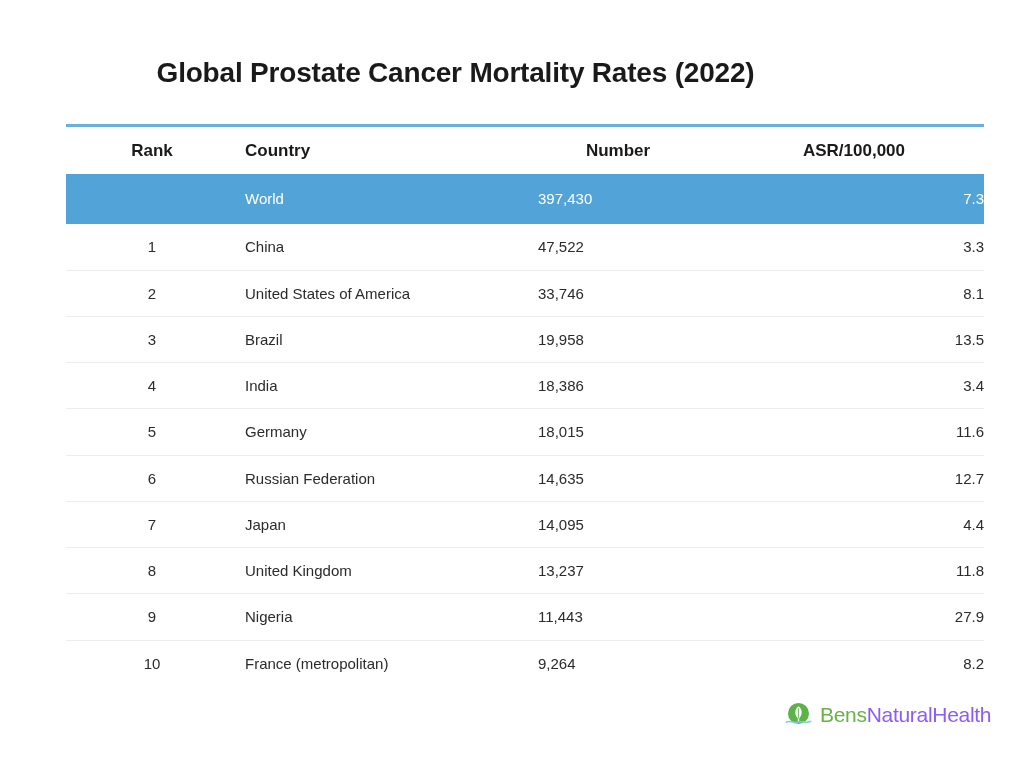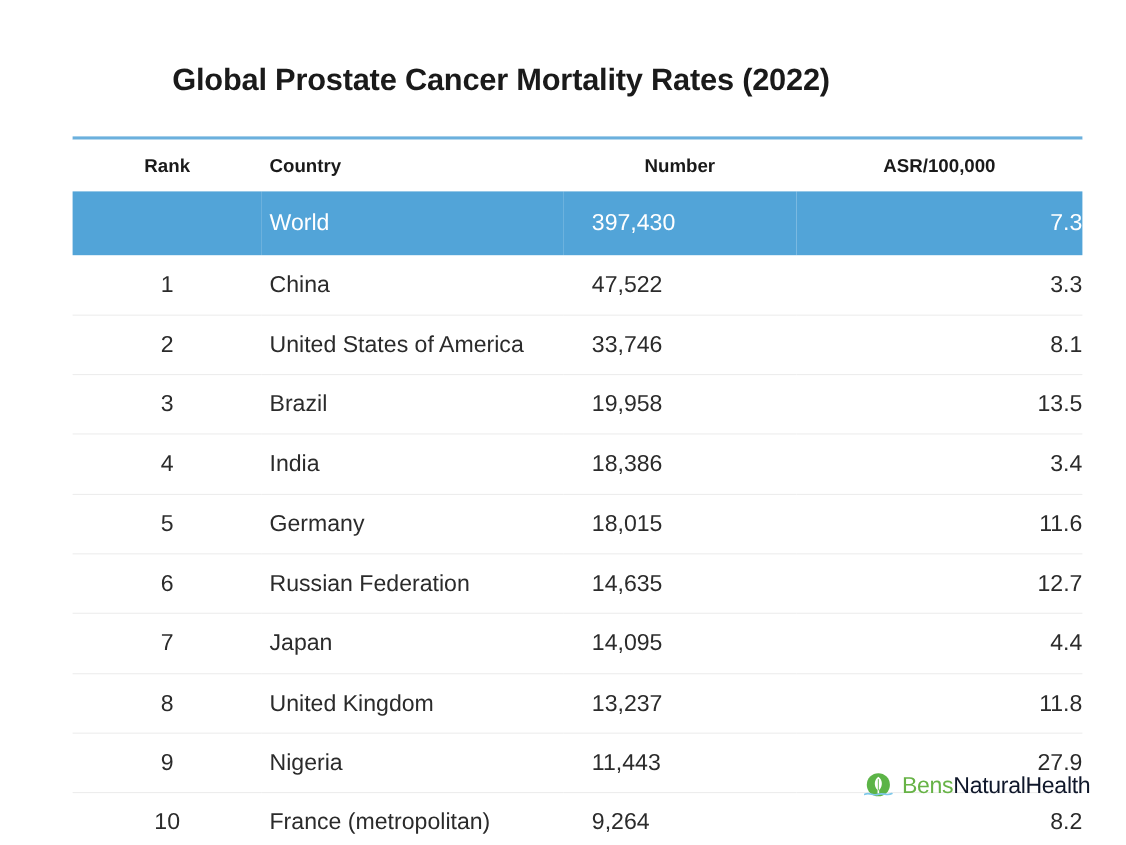--- a/index.html
+++ b/index.html
@@ -55,21 +55,21 @@
     background: #ffffff;
     border: none;
     margin-top: 32px;
   }
   th.h-rank    { text-align: center; }
   th.h-country { text-align: left; padding-left: 7px; }
   th.h-number  { text-align: center; }
   th.h-asr     { text-align: center; }
 
   tbody td {
-    font-size: 21px;
+    font-size: 15px;
     color: #2b2b2b;
     padding: 13px 0 12px 0;
     border-bottom: 1px solid #ededed;
     vertical-align: middle;
     line-height: 1.35;
   }
   td.d-rank    { text-align: center; }
   td.d-country { text-align: left; padding-left: 7px; padding-right: 22px; }
   td.d-number  { text-align: left; padding-left: 26px; }
   td.d-asr     { text-align: right; }
@@ -99,21 +99,21 @@
     height: 29px;
     flex: 0 0 29px;
     display: block;
   }
   .logo-text {
     font-size: 21px;
     letter-spacing: -0.3px;
     white-space: nowrap;
   }
   .logo-text .part-a { color: #67b346; }
-  .logo-text .part-b { color: #0f172a; }
+  .logo-text .part-b { color: #8b5cf6; }
 </style>
 </head>
 <body>
 
 <h1 class="page-title">Global Prostate Cancer Mortality Rates (2022)</h1>
 
 <div class="table-wrap">
   <table class="data-table">
     <colgroup>
       <col class="c-rank">

